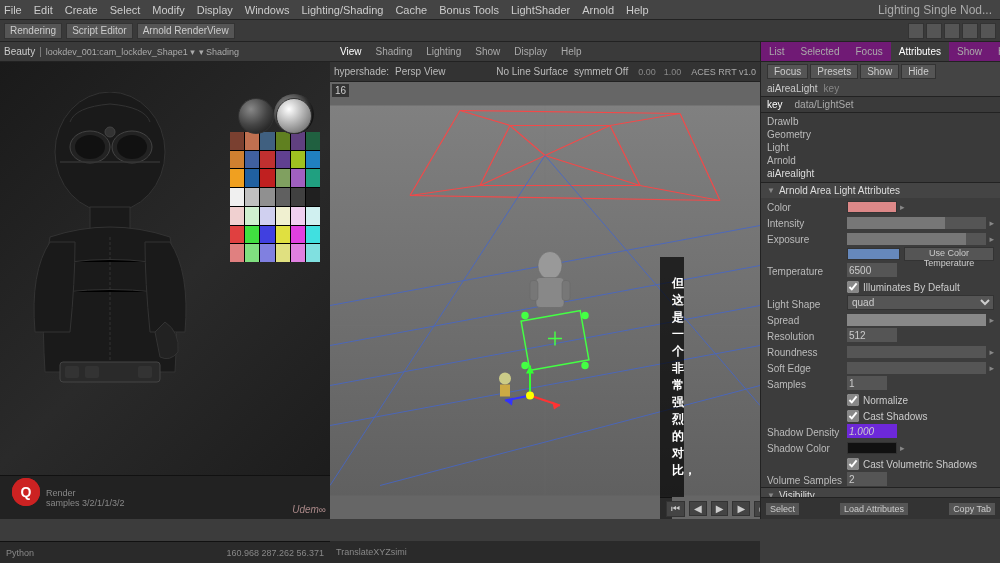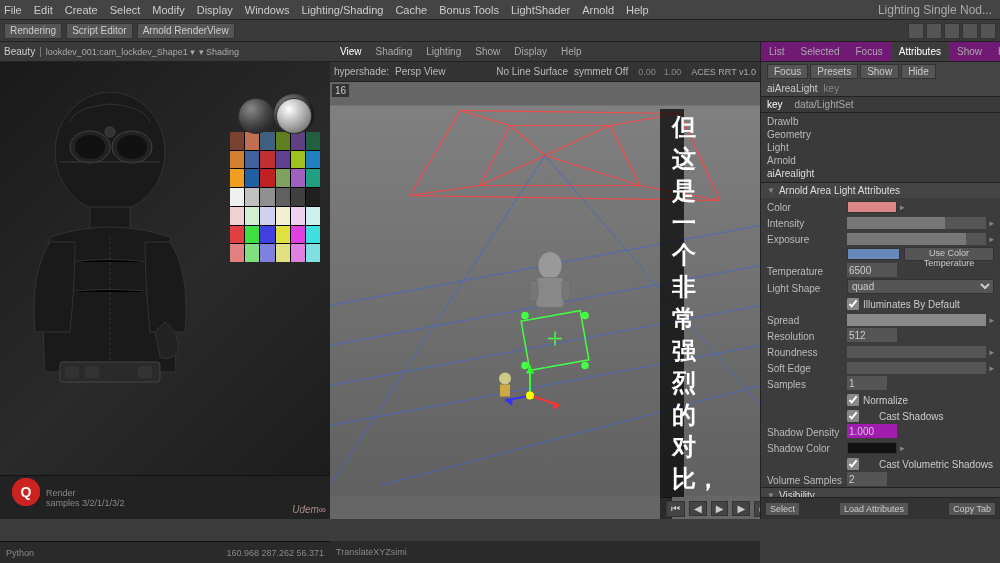--- a/index.html
+++ b/index.html
@@ -146,22 +146,22 @@
       width: 40px; padding: 0 2px; height: 14px;
     }
     .attr-checkbox { width: 12px; height: 12px; accent-color: #888; }
 
     .color-box { width: 50px; height: 12px; background: #e08080; border: 1px solid #333; }
     .color-box-red { background: #cc3333; }
 
     
     #subtitle-bar {
       position: absolute; bottom: 22px; left: 330px; right: 240px;
-      background: rgba(0,0,0,0.7); padding: 2px 12px;
-      font-size: 24px; color: #fff; font-weight: bold;
+      background: rgba(0,0,0,0.7); padding: 18px 12px;
+      font-size: 12px; color: #fff; font-weight: bold;
       text-align: center; pointer-events: none;
     }
 
     
     #timeline {
       position: absolute; bottom: 0; left: 330px; right: 240px;
       height: 22px; background: #2a2a2a; display: flex; align-items: center;
       padding: 0 6px; gap: 4px; border-top: 1px solid #111;
     }
     .tl-btn { background: #444; border: 1px solid #333; color: #ccc; font-size: 10px; padding: 1px 4px; cursor: pointer; }
@@ -538,37 +538,37 @@
             <button style="background:#555;border:1px solid #333;color:#ccc;font-size:9px;padding:0 3px;height:14px;cursor:pointer;">Use Color Temperature</button>
           </div>
         </div>
 
         <div class="attr-item">
           <span class="attr-label">Temperature</span>
           <input type="text" class="attr-input" value="6500" style="background: rgb(85, 85, 85); border: none; color: rgb(204, 204, 204); font-size: 10px; width: 50px; padding: 0px 2px;">
         </div>
 
         <div class="attr-item">
+          <span class="attr-label"></span>
+          <div style="display:flex;align-items:center;gap:4px;">
+            <input type="checkbox" checked="" class="attr-checkbox" style="">
+            <span style="font-size:10px;color:#ccc;">Illuminates By Default</span>
+          </div>
+        </div>
+
+        <div class="attr-item">
           <span class="attr-label">Light Shape</span>
           <select style="background:#555;border:1px solid #333;color:#ccc;font-size:10px;flex:1;">
             <option>quad</option>
             <option>disk</option>
             <option>cylinder</option>
           </select>
         </div>
 
         <div class="attr-item">
-          <span class="attr-label"></span>
-          <div style="display:flex;align-items:center;gap:4px;">
-            <input type="checkbox" checked="" class="attr-checkbox" style="">
-            <span style="font-size:10px;color:#ccc;">Illuminates By Default</span>
-          </div>
-        </div>
-
-        <div class="attr-item">
           <span class="attr-label">Spread</span>
           <div style="flex:1;display:flex;align-items:center;gap:3px;">
             <div class="attr-slider" style="flex:1;height:12px;background:#555;position:relative;">
               <div style="width:100%;height:100%;background:#888;"></div>
             </div>
             <span style="font-size:9px;color:#888;">▸</span>
           </div>
         </div>
 
         <div class="attr-item">
@@ -604,42 +604,42 @@
         <div class="attr-item">
           <span class="attr-label"></span>
           <div style="display:flex;align-items:center;gap:4px;">
             <input type="checkbox" checked="" class="attr-checkbox" style="">
             <span style="font-size:10px;color:#ccc;">Normalize</span>
           </div>
         </div>
 
         <div class="attr-item">
           <span class="attr-label"></span>
-          <div style="display:flex;align-items:center;gap:20px;">
+          <div style="display:flex;align-items:center;gap:4px;">
             <input type="checkbox" checked="" class="attr-checkbox" style="">
             <span style="font-size:10px;color:#ccc;">Cast Shadows</span>
           </div>
         </div>
 
         <div class="attr-item">
           <span class="attr-label">Shadow Density</span>
-          <input type="text" class="attr-input" value="1.000" style="background: #a21caf; border: none; color: rgb(204, 204, 204); font-size: 10px; width: 50px;">
+          <input type="text" class="attr-input" value="1.000" style="background: #6d28d9; border: none; color: rgb(204, 204, 204); font-size: 10px; width: 50px; font-style: italic;">
         </div>
 
         <div class="attr-item">
           <span class="attr-label">Shadow Color</span>
           <div style="flex:1;display:flex;align-items:center;gap:3px;">
             <div style="width:50px;height:12px;background:#111;border:1px solid #333;cursor:pointer;"></div>
             <span style="font-size:9px;color:#888;">▸</span>
           </div>
         </div>
 
         <div class="attr-item">
           <span class="attr-label"></span>
-          <div style="display:flex;align-items:center;gap:20px;">
+          <div style="display:flex;align-items:center;gap:4px;">
             <input type="checkbox" checked="" class="attr-checkbox" style="">
             <span style="font-size:10px;color:#ccc;">Cast Volumetric Shadows</span>
           </div>
         </div>
 
         <div class="attr-item">
           <span class="attr-label">Volume Samples</span>
           <input type="text" class="attr-input" value="2" style="background: rgb(85, 85, 85); border: none; color: rgb(204, 204, 204); font-size: 10px; width: 40px;">
         </div>
       </div>

